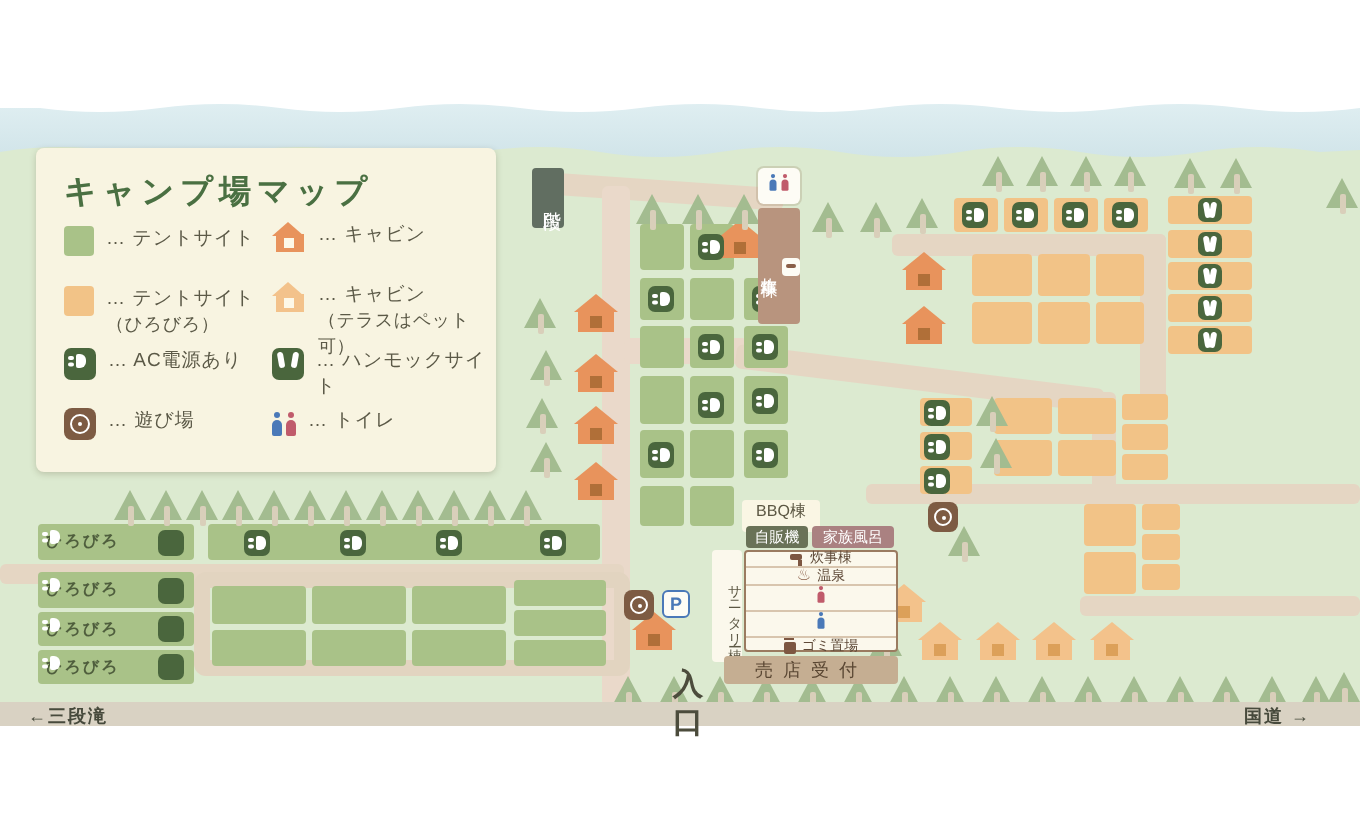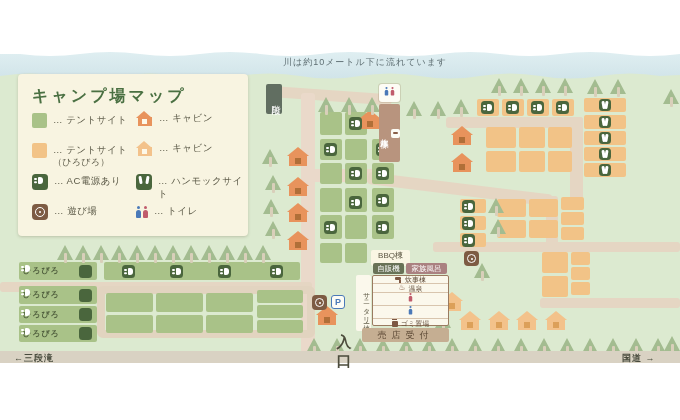--- a/index.html
+++ b/index.html
@@ -90,21 +90,20 @@
 
 <div id="stage">
 
   <div class="river"></div>
   <svg class="wave" style="top:48px" width="680" height="12" viewBox="0 0 680 12">
       <path d="M0,0 H680 V6 Q650,10 620,6 T560,6 T500,6 T440,6 T380,6 T320,6 T260,6 T200,6 T140,6 T80,6 T20,6 L0,6 Z" fill="#ffffff"></path>
     </svg>
   <svg class="wave" style="top:68px;z-index:2" width="680" height="14" viewBox="0 0 680 14">
       <path d="M0,14 L0,8 Q30,3 60,8 T120,8 T180,8 T240,8 T300,8 T360,8 T420,8 T480,8 T540,8 T600,8 T660,8 L680,7 L680,14 Z" fill="#dcead0"></path>
     </svg>
-  <div class="note" style="left:240px;top:56px;width:250px;text-align:center">川は約10メートル下に流れています</div>
 
   <div class="mapbg"></div>
 
   <div class="rd" style="left:272px;top:86px;width:120px;height:11px;transform:rotate(4deg)"></div>
   <div class="rd p" style="left:301px;top:93px;width:14px;height:260px"></div>
   <div class="rd p" style="left:312px;top:169px;width:62px;height:13px"></div>
   <div class="rd" style="left:368px;top:172px;width:185px;height:12px;transform:rotate(7deg)"></div>
   <div class="rd" style="left:446px;top:117px;width:137px;height:11px"></div>
   <div class="rd" style="left:570px;top:117px;width:13px;height:84px"></div>
   <div class="rd" style="left:546px;top:196px;width:12px;height:52px"></div>
@@ -364,21 +363,21 @@
       <span class="lg-label">… キャビン</span>
     </div>
     <div class="lg-item" style="left:14px;top:69px">
       <span class="sw o"></span>
       <span class="lg-label"><span>… テントサイト</span><div class="lg-sub">（ひろびろ）</div></span>
     </div>
     <div class="lg-item" style="left:118px;top:67px">
       <span class="hse sm l">
           <b></b>
         </span>
-      <span class="lg-label"><span>… キャビン</span></span>
+      <span class="lg-label"><span>… キャビン</span><div class="lg-sub">（テラスはペット可）</div></span>
     </div>
     <div class="lg-item" style="left:118px;top:100px">
       <span class="bx">
           <i class="hm" style="width:16px;height:16px"></i>
         </span>
       <span class="lg-label">… ハンモックサイト</span>
     </div>
     <div class="lg-item" style="left:14px;top:100px">
       <span class="bx">
           <i class="ac"></i>

